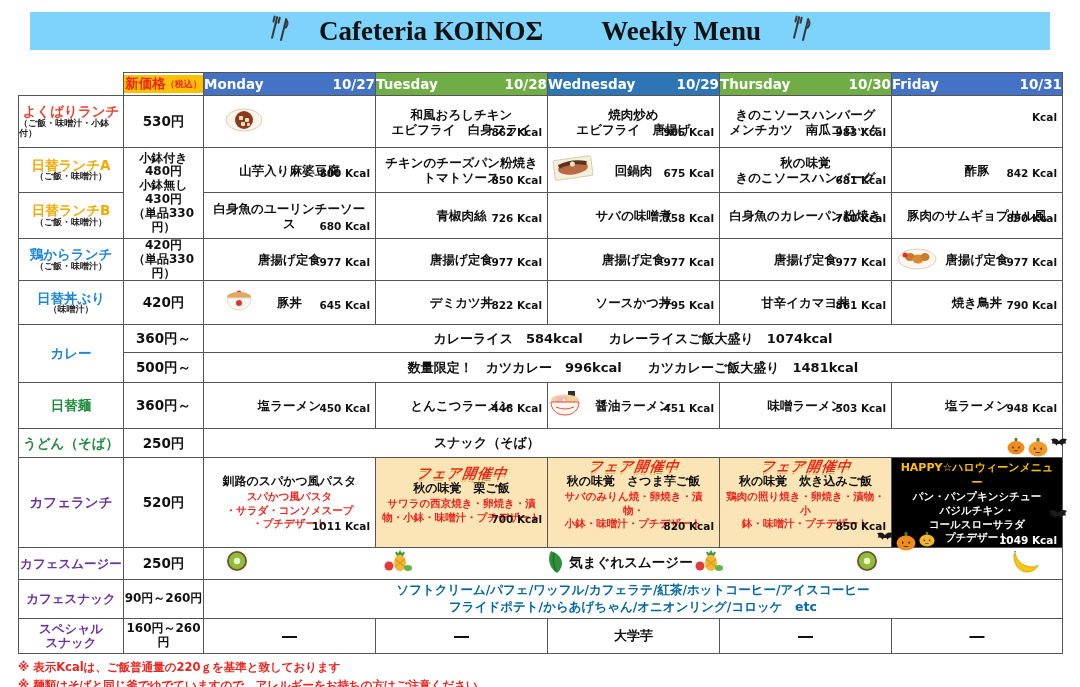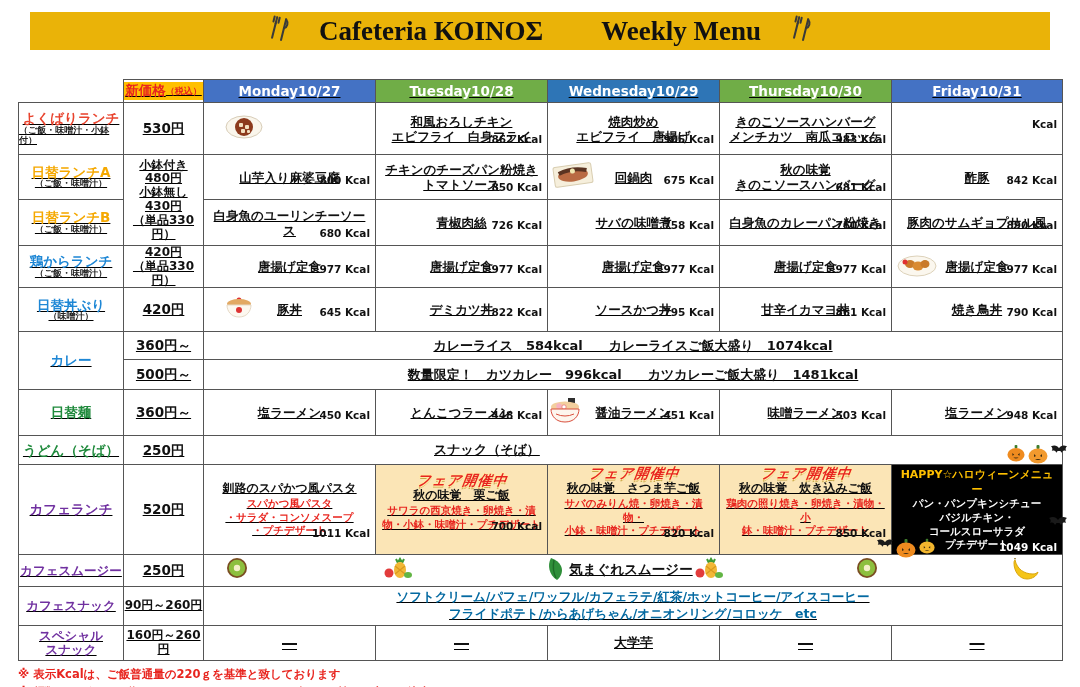--- a/index.html
+++ b/index.html
@@ -1,27 +1,27 @@
 <!DOCTYPE html>
 <html><head>
 <meta charset="utf-8">
 <style>
   html,body{margin:0;padding:0;background:#ffffff;}
   body{width:1080px;height:687px;font-family:"DejaVu Sans",sans-serif;position:relative;overflow:hidden;}
-  .title-bar{width:1020px;height:38px;margin:12px 0 0 30px;background:#eab308;display:flex;align-items:center;justify-content:center;gap:28px;}
+  .title-bar{width:1020px;height:38px;margin:12px 0 0 30px;background:#7dd3fc;display:flex;align-items:center;justify-content:center;gap:28px;}
   .title-text{font-family:"Liberation Serif",serif;font-weight:bold;font-size:27px;color:#111;display:flex;gap:58px;}
   .cutlery{flex:0 0 auto;}
-  table{border-collapse:collapse;table-layout:fixed;width:1044px;margin:29px 0 0 18px;text-decoration:underline;}
+  table{border-collapse:collapse;table-layout:fixed;width:1044px;margin:22px 0 0 18px;}
   col.c-label{width:105px}col.c-price{width:80px}col.c-day{width:172px}col.c-day-f{width:171px}
   td{border:1.5px solid #555;padding:0;vertical-align:middle;overflow:visible;background:#fff;}
   td.noborder{border:none;background:transparent;}
   tr.rh{height:23px}tr.r1{height:52px}tr.r2{height:45px}tr.r3{height:46px}tr.r4{height:38px}
   tr.r5{height:44px}tr.r6{height:28px}tr.r7{height:30px}tr.r8{height:46px}tr.r9{height:29px}
   tr.r10{height:85px}tr.r11{height:32px}tr.r12{height:39px}tr.r13{height:35px}
-  .hd{color:#fff;font-weight:bold;font-size:13.5px;display:flex;align-items:center;justify-content:center;height:100%;}
+  .hd{color:#fff;font-weight:bold;font-size:13.5px;display:flex;align-items:center;justify-content:space-between;height:100%;}
   .hd-price{background:#ffc000;color:#e8251f;display:flex;align-items:center;justify-content:center;height:100%;font-weight:bold;}
   .hd-price .big{font-size:13.5px}.hd-price .small{font-size:9px}
   .bg-blue{background:#4472c4}.bg-green{background:#70ad47}.bg-blue2{background:#2e75b6}
   .rowlab{display:flex;flex-direction:column;align-items:center;justify-content:center;height:100%;line-height:1.1;}
   .rowlab .main{font-weight:bold;font-size:13.5px;white-space:pre-line;text-align:center;}
   .rowlab .sub{font-size:9px;color:#222;font-weight:bold;}
   .red{color:#e8432d}.gold{color:#f5a800}.blue{color:#1e87d5}.green{color:#1f8a3c}.purple{color:#7030a0}
   .pricec{display:flex;align-items:center;justify-content:center;height:100%;font-weight:bold;font-size:13.5px;color:#111;text-align:center;white-space:pre-line;line-height:1.15;}
   .pricec.sm{font-size:12px;}
   .cellwrap{position:relative;height:100%;display:flex;flex-direction:column;align-items:center;justify-content:center;padding:2px 6px;box-sizing:border-box;}

